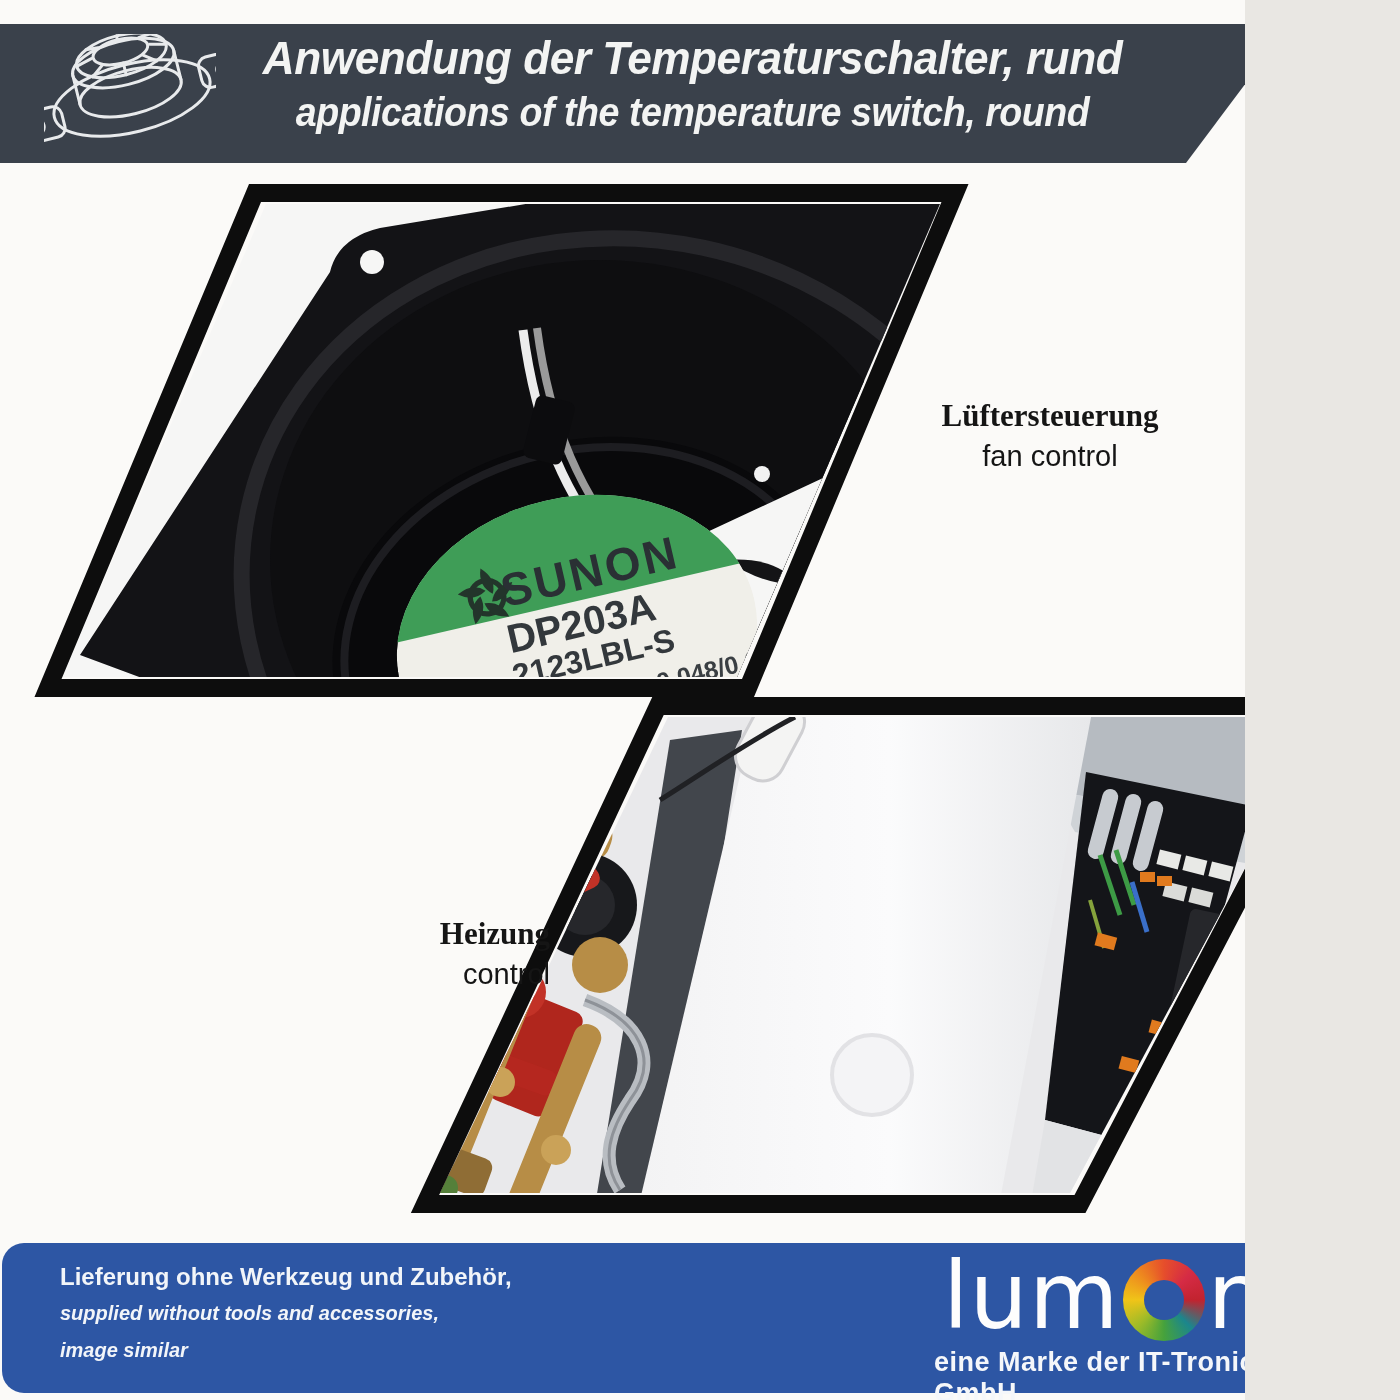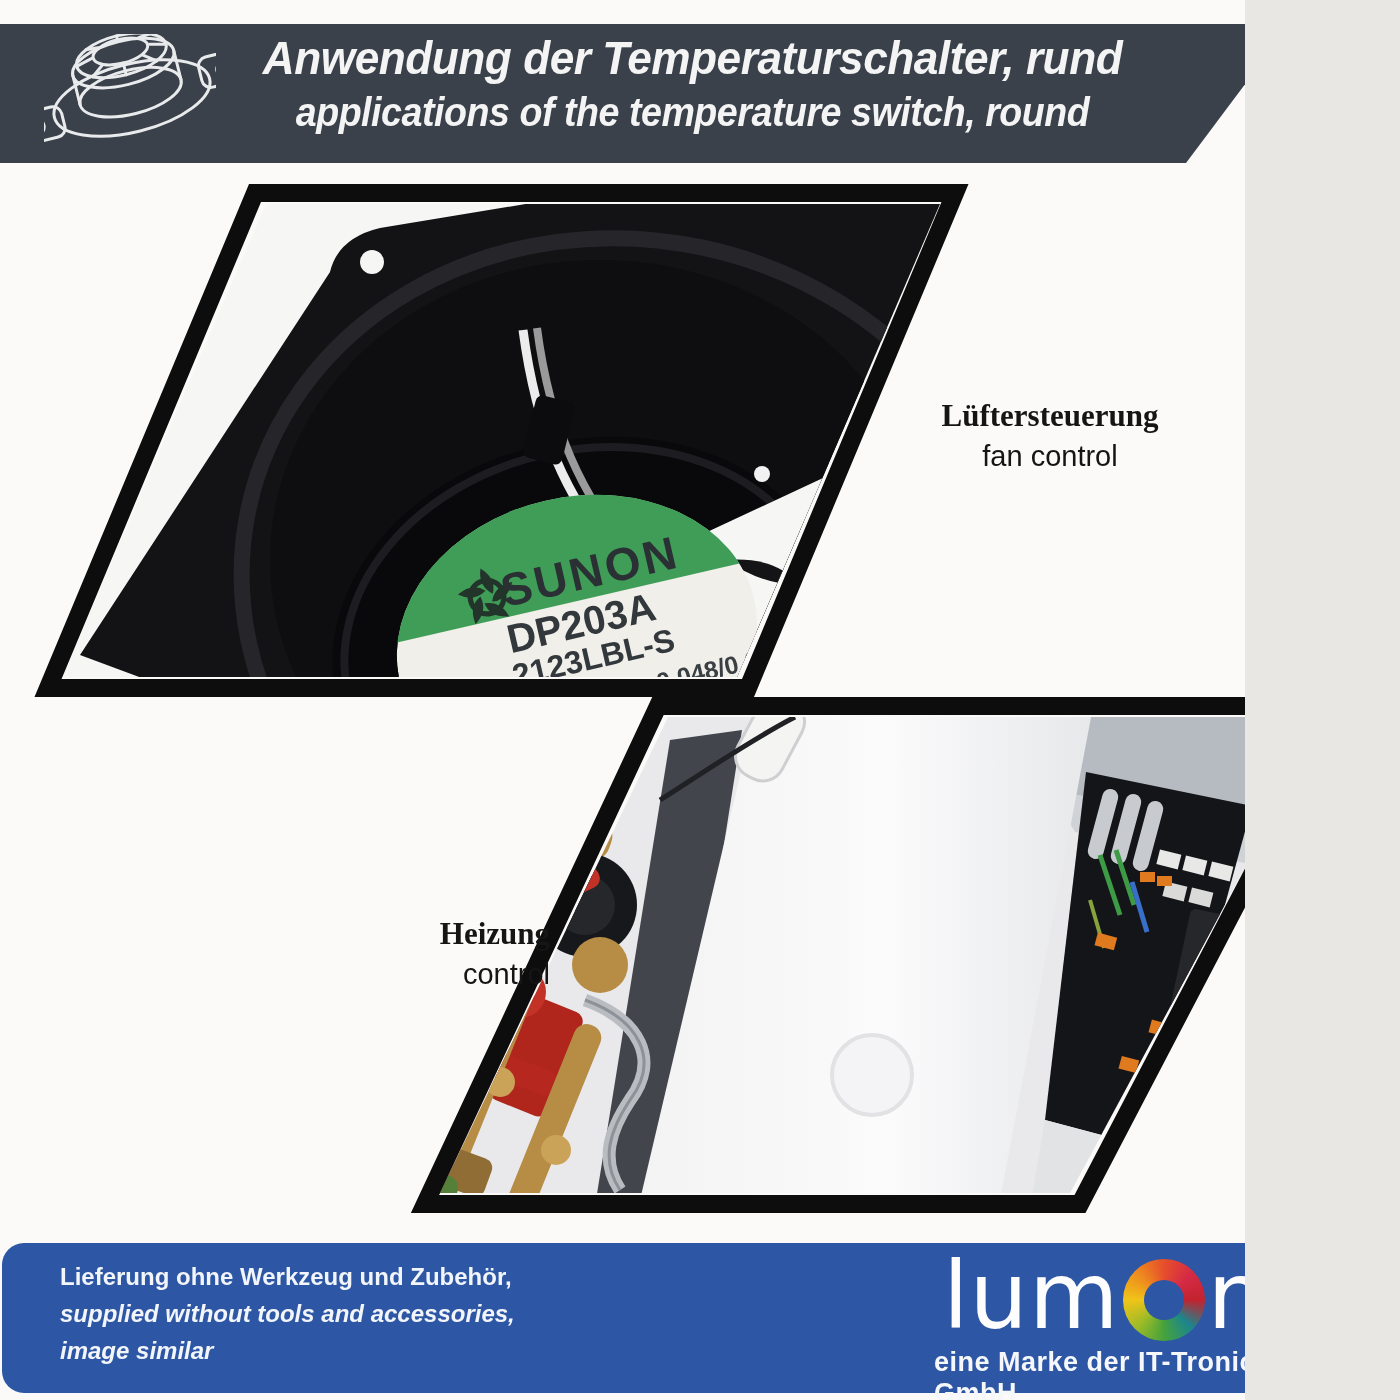--- a/index.html
+++ b/index.html
@@ -18,21 +18,21 @@
   
   .fan-label{position:absolute;left:915px;top:396px;width:270px;text-align:center;color:#151515;}
   .heat-label{position:absolute;left:305px;top:914px;width:245px;text-align:right;color:#151515;}
   .lbl-de{font-size:31px;font-weight:700;line-height:40px;font-family:Liberation Serif, serif;}
   .lbl-en{font-size:29px;line-height:40px;}
   
   .footer-band{position:absolute;left:2px;top:1243px;width:1394px;height:150px;background:#2d56a4;
     border-radius:22px;}
   .footer-note{position:absolute;left:58px;top:17px;color:#f2f5f9;}
   .note-de{font-size:24px;font-weight:700;line-height:33px;}
-  .note-en{font-size:24px;font-weight:700;font-style:italic;line-height:33px;margin-top:4px;}
+  .note-en{font-size:20px;font-weight:700;font-style:italic;line-height:33px;margin-top:4px;}
   .logo-block{position:absolute;right:42px;top:6px;width:420px;display:flex;flex-direction:column;
     align-items:center;}
   .wordmark{display:flex;align-items:center;color:#fdfdfd;font-weight:400;font-size:92px;
     line-height:96px;letter-spacing:1px;font-family:"DejaVu Sans","Liberation Sans",sans-serif;}
   .color-ring{position:relative;width:82px;height:82px;border-radius:50%;margin:6px 3px 0 3px;
     background:conic-gradient(from -90deg,#f0c418,#ee8c1e,#e64e2b,#d52b45,#c2232f,#1b868d,#46a23c,#9ebb28,#f0c418);}
   .color-ring .hole{position:absolute;inset:21px;border-radius:50%;background:#2d56a4;}
   .tagline{font-size:27px;font-weight:700;color:#f5f7fa;letter-spacing:0.5px;margin-top:2px;}
 </style>
 </head>

